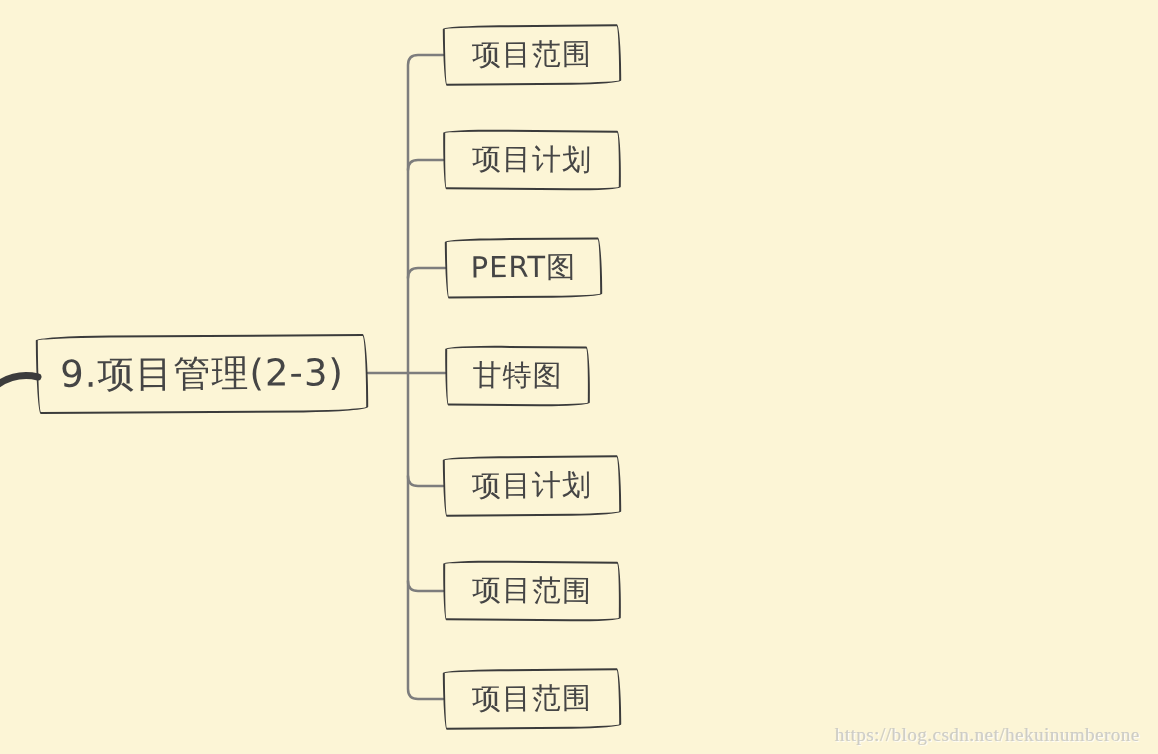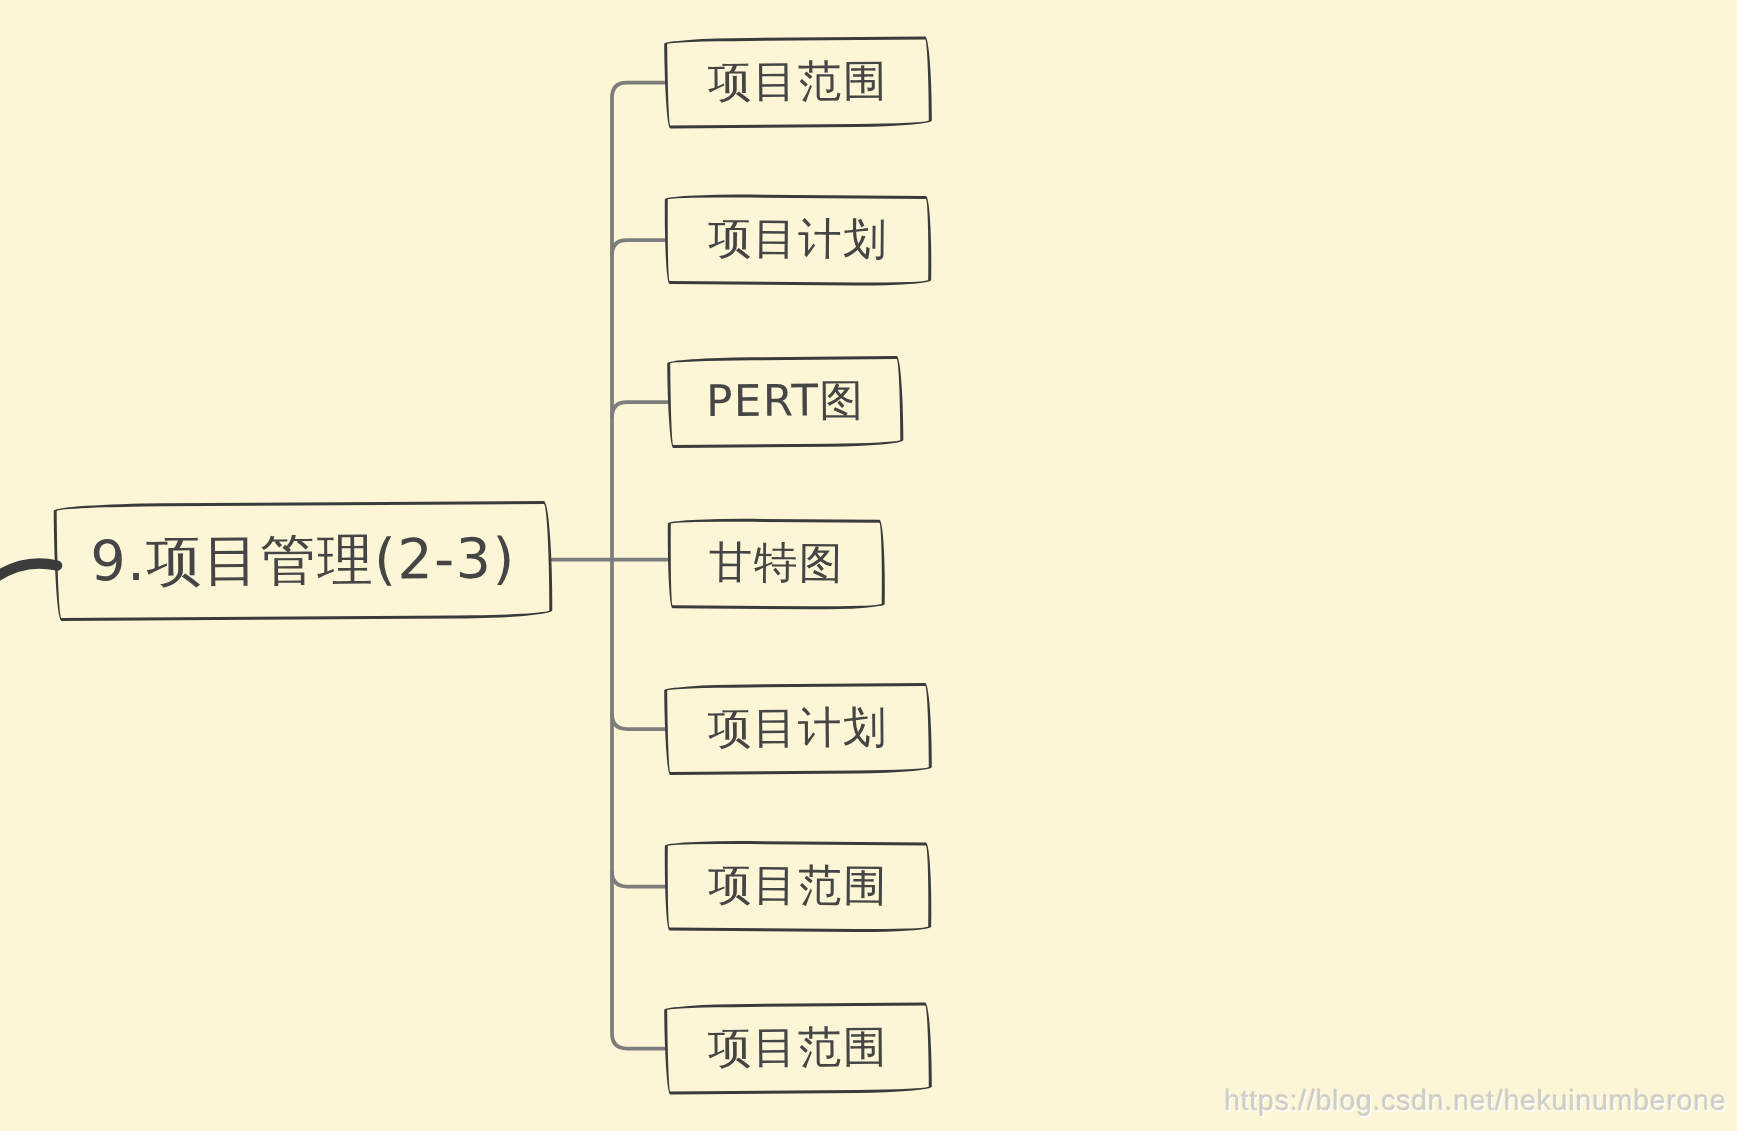--- a/index.html
+++ b/index.html
@@ -52,24 +52,24 @@
   .nc1 { left: 443px; top: 25px;  width: 178px; }
   .nc2 { left: 443px; top: 130px; width: 178px; }
   .nc3 { left: 445px; top: 238px; width: 157px; }
   .nc4 { left: 445px; top: 346px; width: 145px; }
   .nc5 { left: 443px; top: 456px; width: 178px; }
   .nc6 { left: 443px; top: 561px; width: 178px; }
   .nc7 { left: 443px; top: 669px; width: 178px; }
 
   .watermark {
     position: absolute;
-    right: 7px;
+    right: 18px;
     bottom: 8px;
     font-size: 19px;
-    font-family: Liberation Sans, sans-serif;
+    font-family: Liberation Serif, serif;
     color: rgba(201, 201, 196, 0.85);
     text-shadow: 1px 1px 1px rgba(255,255,255,0.95), -0.5px -0.5px 0 rgba(170,170,165,0.35);
     letter-spacing: 0.5px;
     user-select: none;
   }
 </style>
 </head>
 <body>
 
 <div id="canvas">

